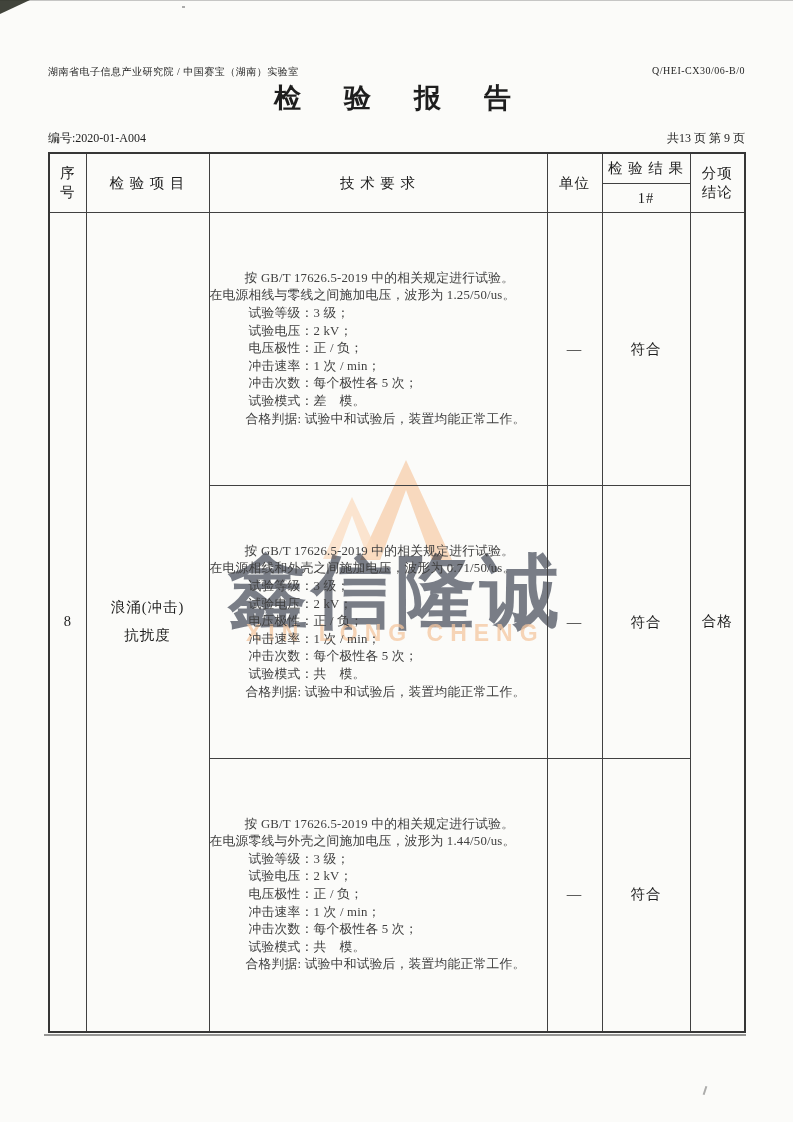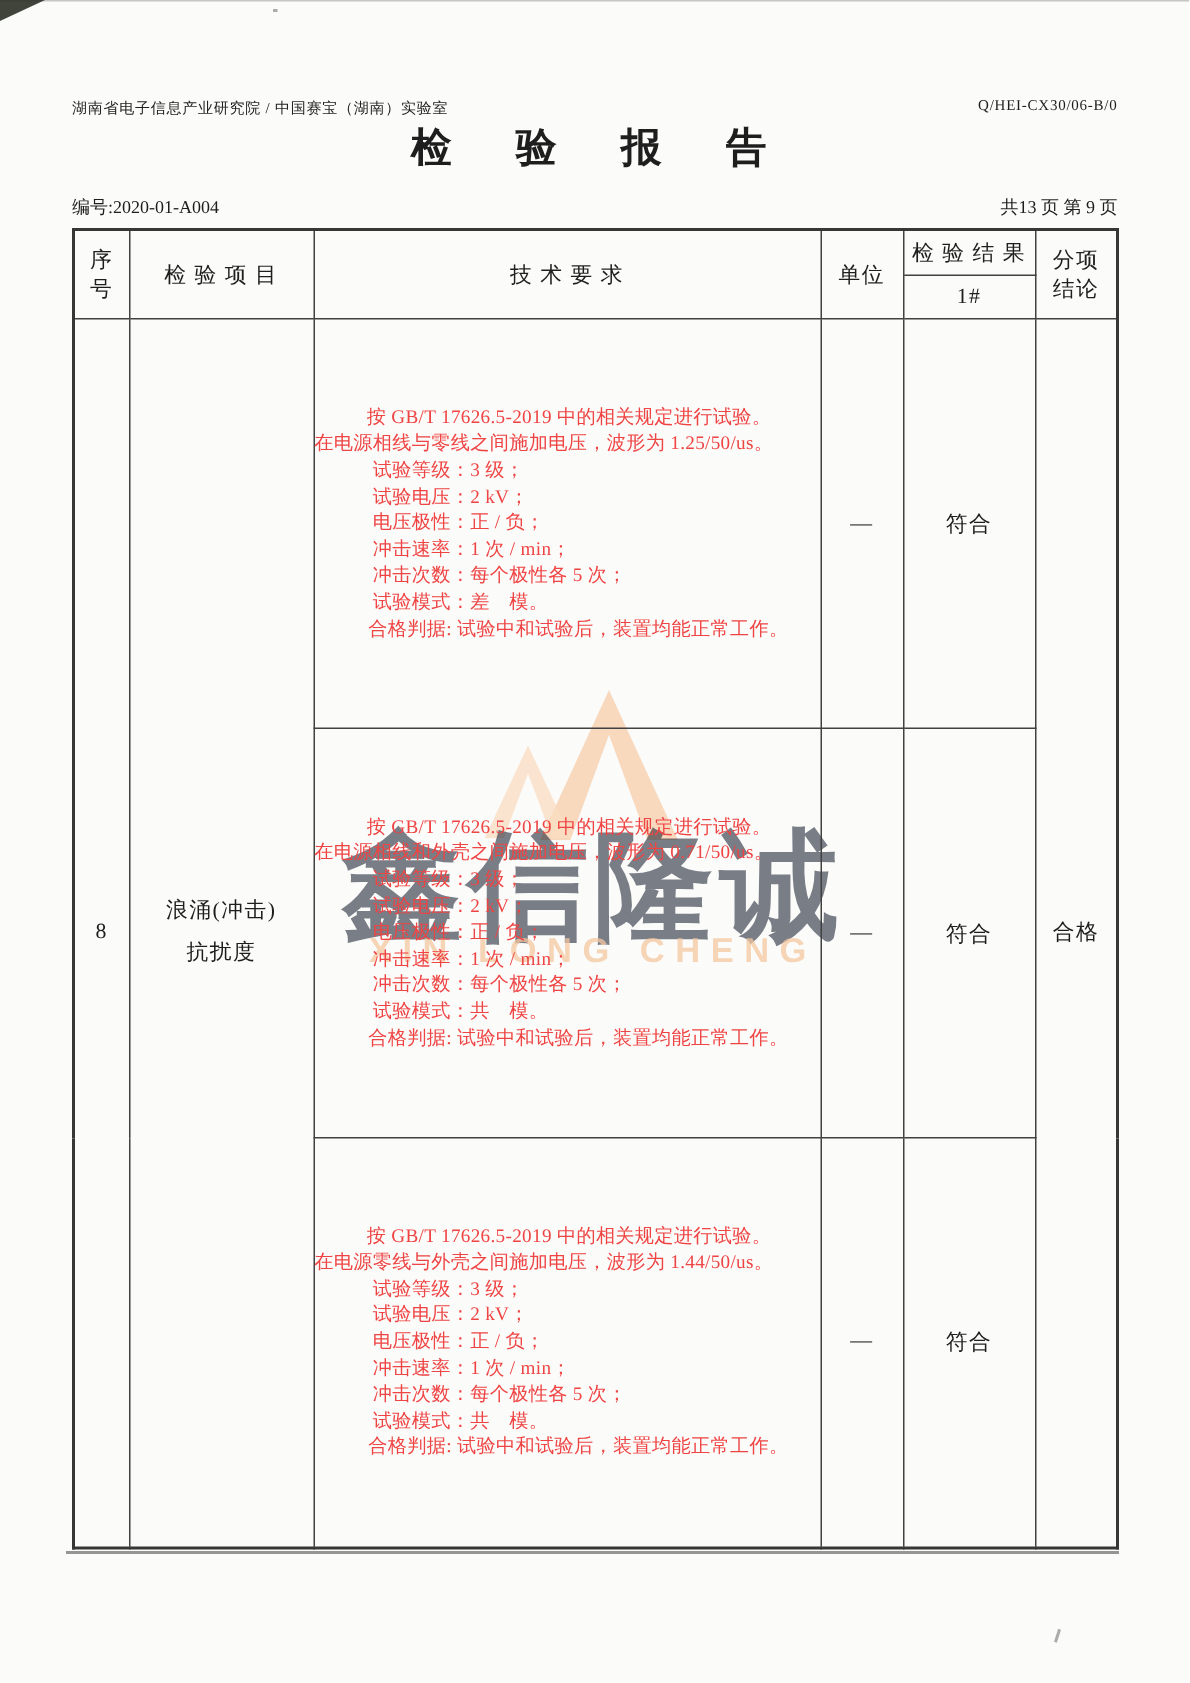--- a/index.html
+++ b/index.html
@@ -41,21 +41,21 @@
   table.report th,table.report td{border:1.5px solid #414141;font-weight:normal;padding:0;}
   table.report{border:2px solid #363636;}
   thead th{font-size:14.5px;text-align:center;vertical-align:middle;letter-spacing:1px;}
   tr.hr1 th{height:29px;}
   tr.hr2 th{height:28px;}
   tbody tr{height:273px;}
   .pre{white-space:pre-line;}
   .c-seq,.c-item,.c-unit,.c-res,.c-conc{text-align:center;vertical-align:middle;font-size:14.5px;letter-spacing:1px;}
   .c-item{line-height:1.9;}
   .c-tech{text-align:left;vertical-align:middle;padding:4px 8px 4px 6px;}
-  .ln{font-size:12.8px;line-height:17.6px;color:#ef4444;letter-spacing:.2px;white-space:nowrap;}
+  .ln{font-size:12.8px;line-height:17.6px;color:#404040;letter-spacing:.2px;white-space:nowrap;}
   .ln-first{padding-left:35px;}
   .ln-flush{padding-left:0;}
   .ln-param{padding-left:39px;}
   .ln-judge{padding-left:36px;}
 </style>
 </head>
 <body>
 
 <div class="page">
 

